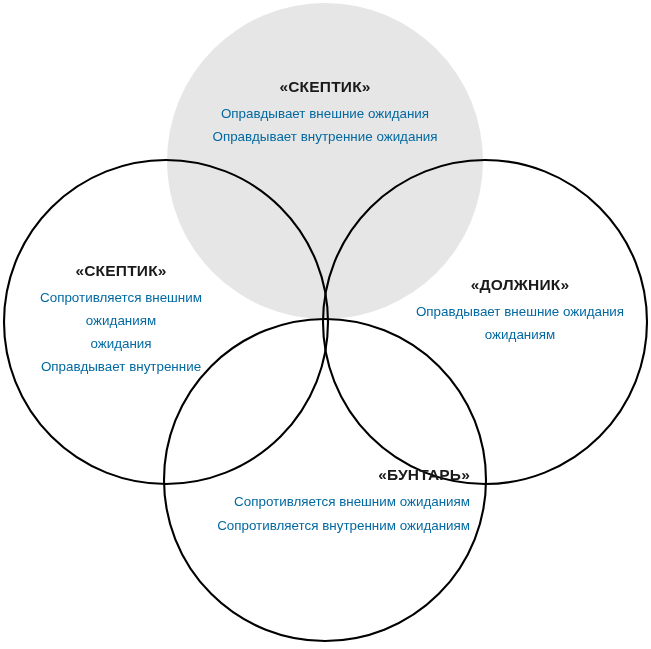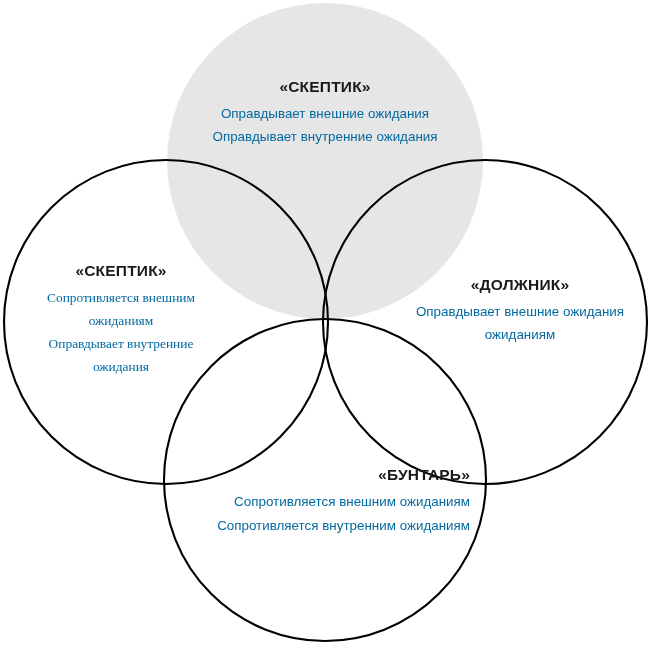--- a/index.html
+++ b/index.html
@@ -98,21 +98,20 @@
   #block-poborník .label-lines {
     line-height: 1.72;
   }
 
   #block-dolzhnik .label-lines {
     line-height: 1.74;
   }
 
   #block-skeptik .label-lines {
     line-height: 1.72;
-    font-family: Liberation Serif, serif;
   }
 </style>
 </head>
 <body>
 
 <div id="diagram-root" style="background: rgb(255, 255, 255);">
 
   <svg id="venn-svg" viewBox="0 0 651 649" xmlns="http://www.w3.org/2000/svg">
 
     <circle class="venn-filled" cx="325" cy="161" r="158" fill="#e6e6e6"></circle>
@@ -130,22 +129,22 @@
       <div>Оправдывает внешние ожидания</div>
       <div>Оправдывает внутренние ожидания</div>
     </div>
   </div>
 
   <div class="label-block" id="block-skeptik" style="color: rgb(26, 26, 26);">
     <div class="label-title">«СКЕПТИК»</div>
     <div class="label-lines">
       <div>Сопротивляется внешним</div>
       <div>ожиданиям</div>
+      <div>ожидания</div>
       <div>Оправдывает внутренние</div>
-      <div>ожидания</div>
     </div>
   </div>
 
   <div class="label-block" id="block-dolzhnik" style="color: rgb(26, 26, 26);">
     <div class="label-title">«ДОЛЖНИК»</div>
     <div class="label-lines">
       <div>Оправдывает внешние ожидания</div>
       <div>ожиданиям</div>
     </div>
   </div>

